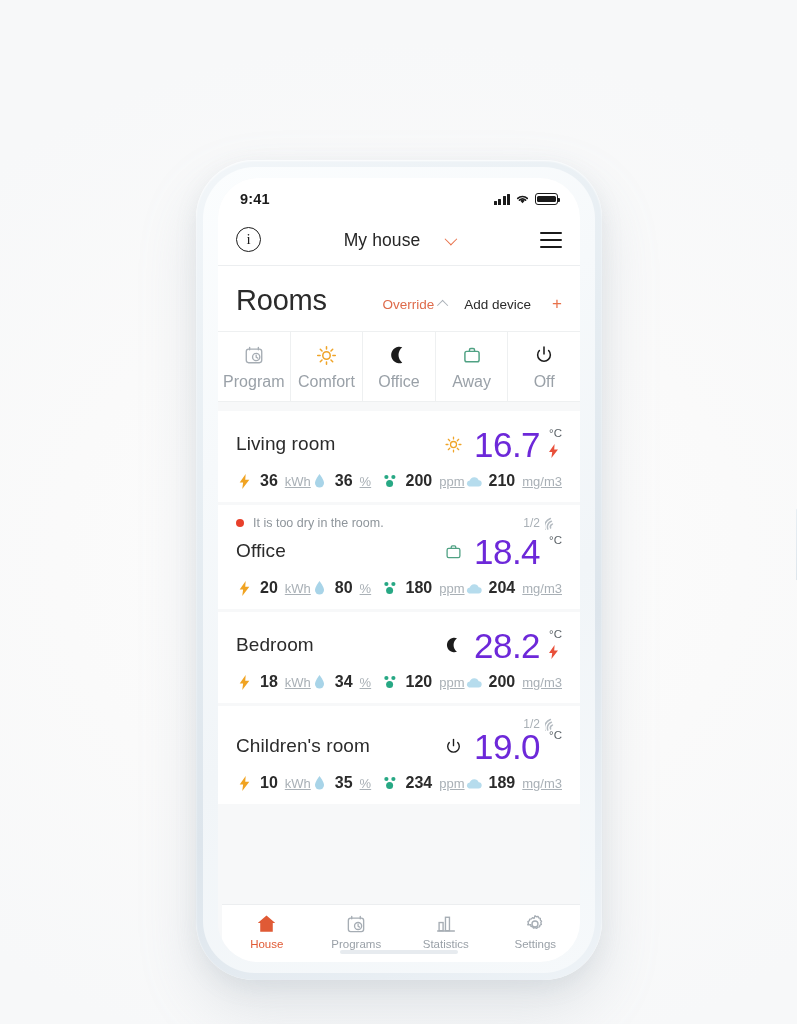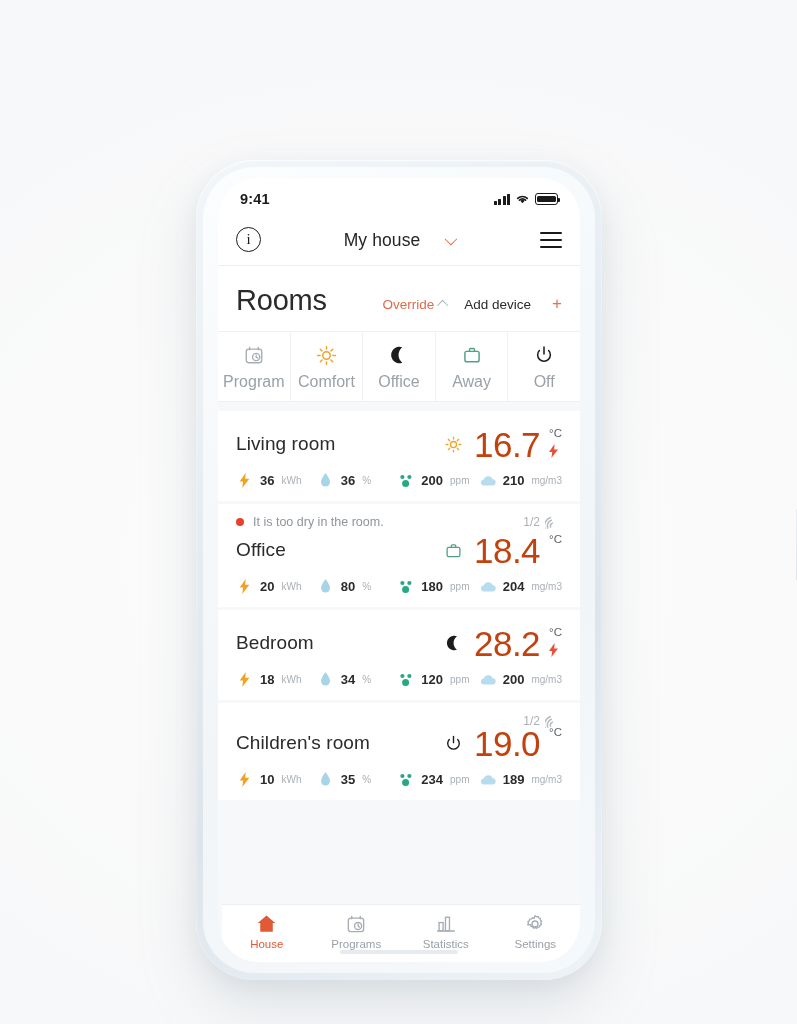--- a/index.html
+++ b/index.html
@@ -185,21 +185,21 @@
   .card.tall { padding-top: 10px; }
 
   .card-top {
     display: flex; align-items: center;
     min-height: 38px;
   }
   .room-name { font-size: 19px; color: #2b2b2b; letter-spacing: .1px; }
   .temp-wrap { margin-left: auto; display: flex; align-items: center; gap: 9px; }
   .mode-badge { display: flex; align-items: center; justify-content: center; width: 22px; height: 22px; }
   .temp-num {
-    font-size: 35px; color: #c2410c; line-height: 1; letter-spacing: -.5px;
+    font-size: 35px; color: #6d28d9; line-height: 1; letter-spacing: -.5px;
     font-weight: 300;
   }
   .temp-units {
     display: flex; flex-direction: column; align-items: flex-start;
     justify-content: space-between; height: 34px; padding-top: 1px;
   }
   .deg { font-size: 11.5px; color: #5d6469; line-height: 1; }
   .bolt-red { line-height: 1; }
 
   .alert-row {
@@ -216,22 +216,22 @@
   .sig-only { display: flex; justify-content: flex-end; margin-bottom: -4px; }
 
   .metrics {
     display: flex; align-items: center;
     margin-top: 9px;
   }
   .metric { display: flex; align-items: center; gap: 7px; }
   .metric:nth-child(1) { width: 104px; }
   .metric:nth-child(2) { width: 104px; }
   .metric:nth-child(3) { width: 105px; }
-  .metric-val { font-size: 13px; color: #2b2b2b; font-weight: bold; }
-  .metric-unit { font-size: 10px; color: #a9b0b6; }
+  .metric-val { font-size: 16px; color: #2b2b2b; font-weight: bold; }
+  .metric-unit { font-size: 13px; color: #a9b0b6; text-decoration: underline; }
   .m-ico { width: 17px; height: 17px; display: flex; align-items: center; justify-content: center; }
 
   
   .tabbar {
     position: absolute; left: 4px; right: 0; bottom: 0;
     height: 58px; background: #fff;
     border-top: 1px solid #eceef0;
     display: flex; align-items: center;
     padding-bottom: 4px;
   }

